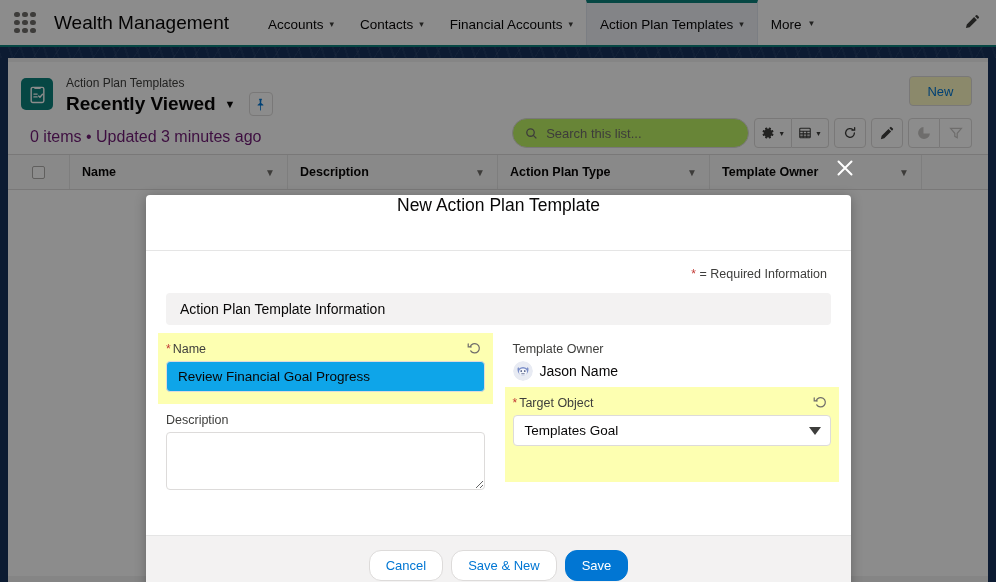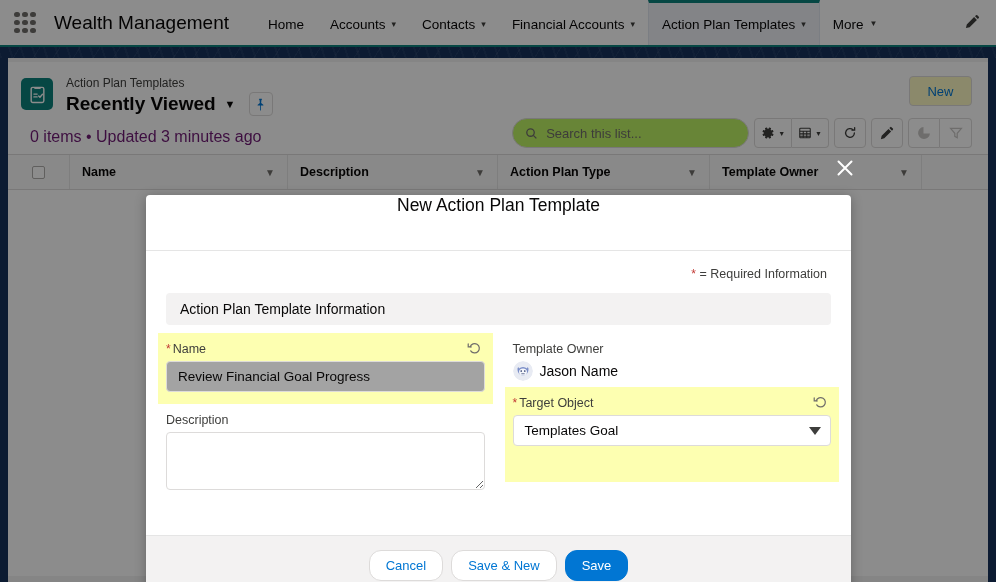--- a/index.html
+++ b/index.html
@@ -207,21 +207,21 @@
   .flabel .star { color: #c23934; font-size: 12px; margin-right: 2px; }
   .undo {
     position: absolute; right: 10px; top: 7px; width: 16px; height: 16px;
     cursor: pointer;
   }
   .undo svg { width: 15px; height: 15px; }
 
   .txt {
     width: 100%; height: 31px; border: 1px solid #dddbda; border-radius: 4px;
     padding: 0 11px; font-size: 13.5px; color: #080707; outline: none;
-    background: #a3a3a3; font-family: inherit;
+    background: #0ea5e9; font-family: inherit;
   }
   .txtarea {
     width: 100%; height: 58px; border: 1px solid #dddbda; border-radius: 4px;
     padding: 6px 11px; font-size: 13.5px; color: #080707; outline: none;
     background: #fff; font-family: inherit; resize: vertical;
   }
   .sel-wrap { position: relative; }
   .sel {
     width: 100%; height: 31px; border: 1px solid #dddbda; border-radius: 4px;
     padding: 0 28px 0 11px; font-size: 13.5px; color: #080707;
@@ -265,23 +265,20 @@
           <i></i>
           <i></i>
           <i></i>
           <i></i>
           <i></i>
           <i></i>
           <i></i>
       </div>
       <div class="app-name">Wealth Management</div>
       <div class="nav-items">
-        <div class="nav-item">
-          <span>Home</span>
-        </div>
         <div class="nav-item">
           <span>Accounts</span>
           <span class="chev">▾</span>
         </div>
         <div class="nav-item">
           <span>Contacts</span>
           <span class="chev">▾</span>
         </div>
         <div class="nav-item">
           <span>Financial Accounts</span>

